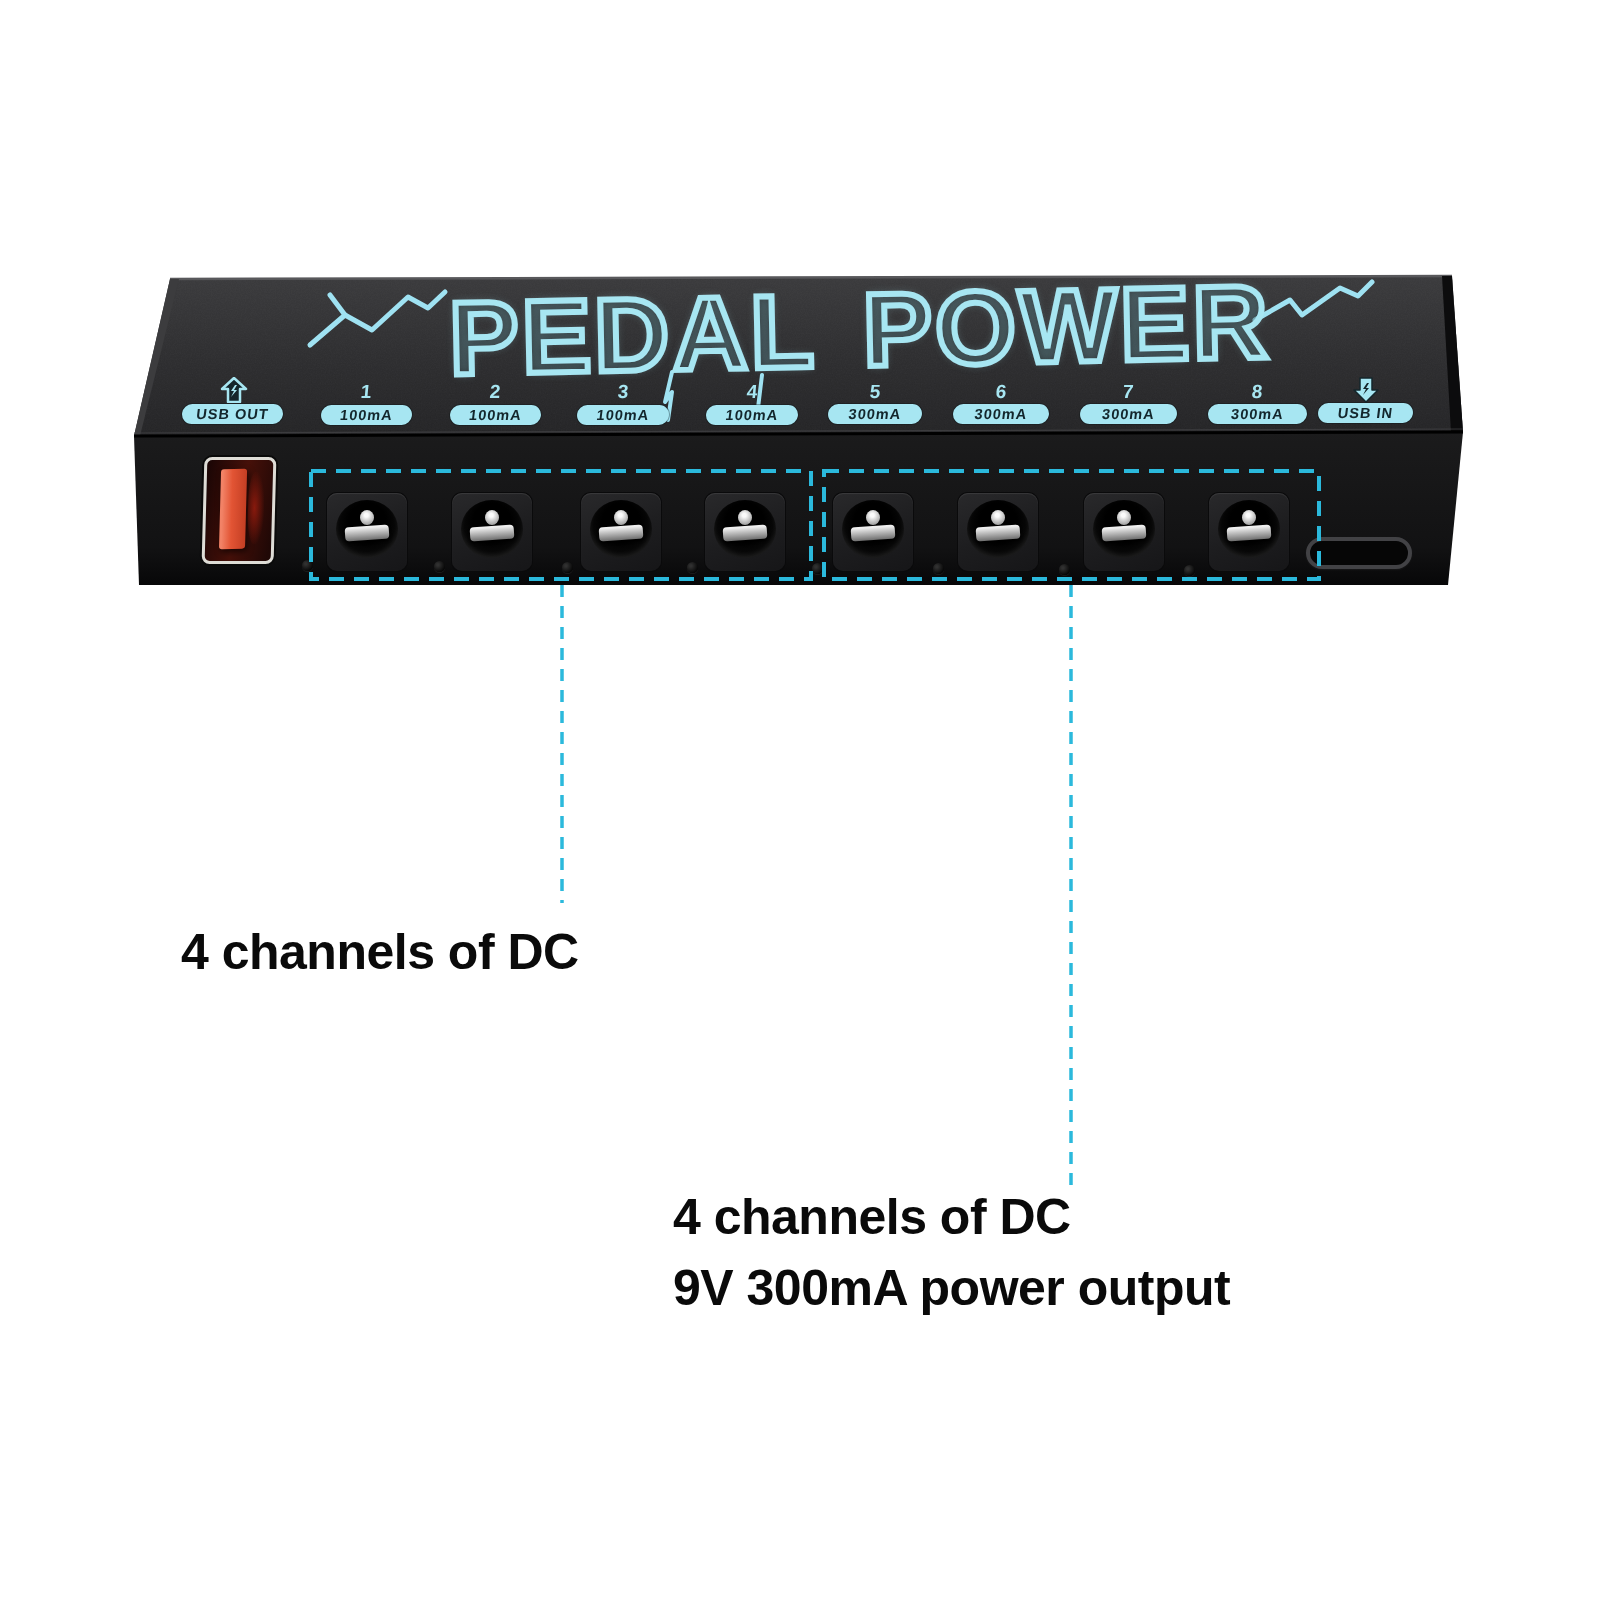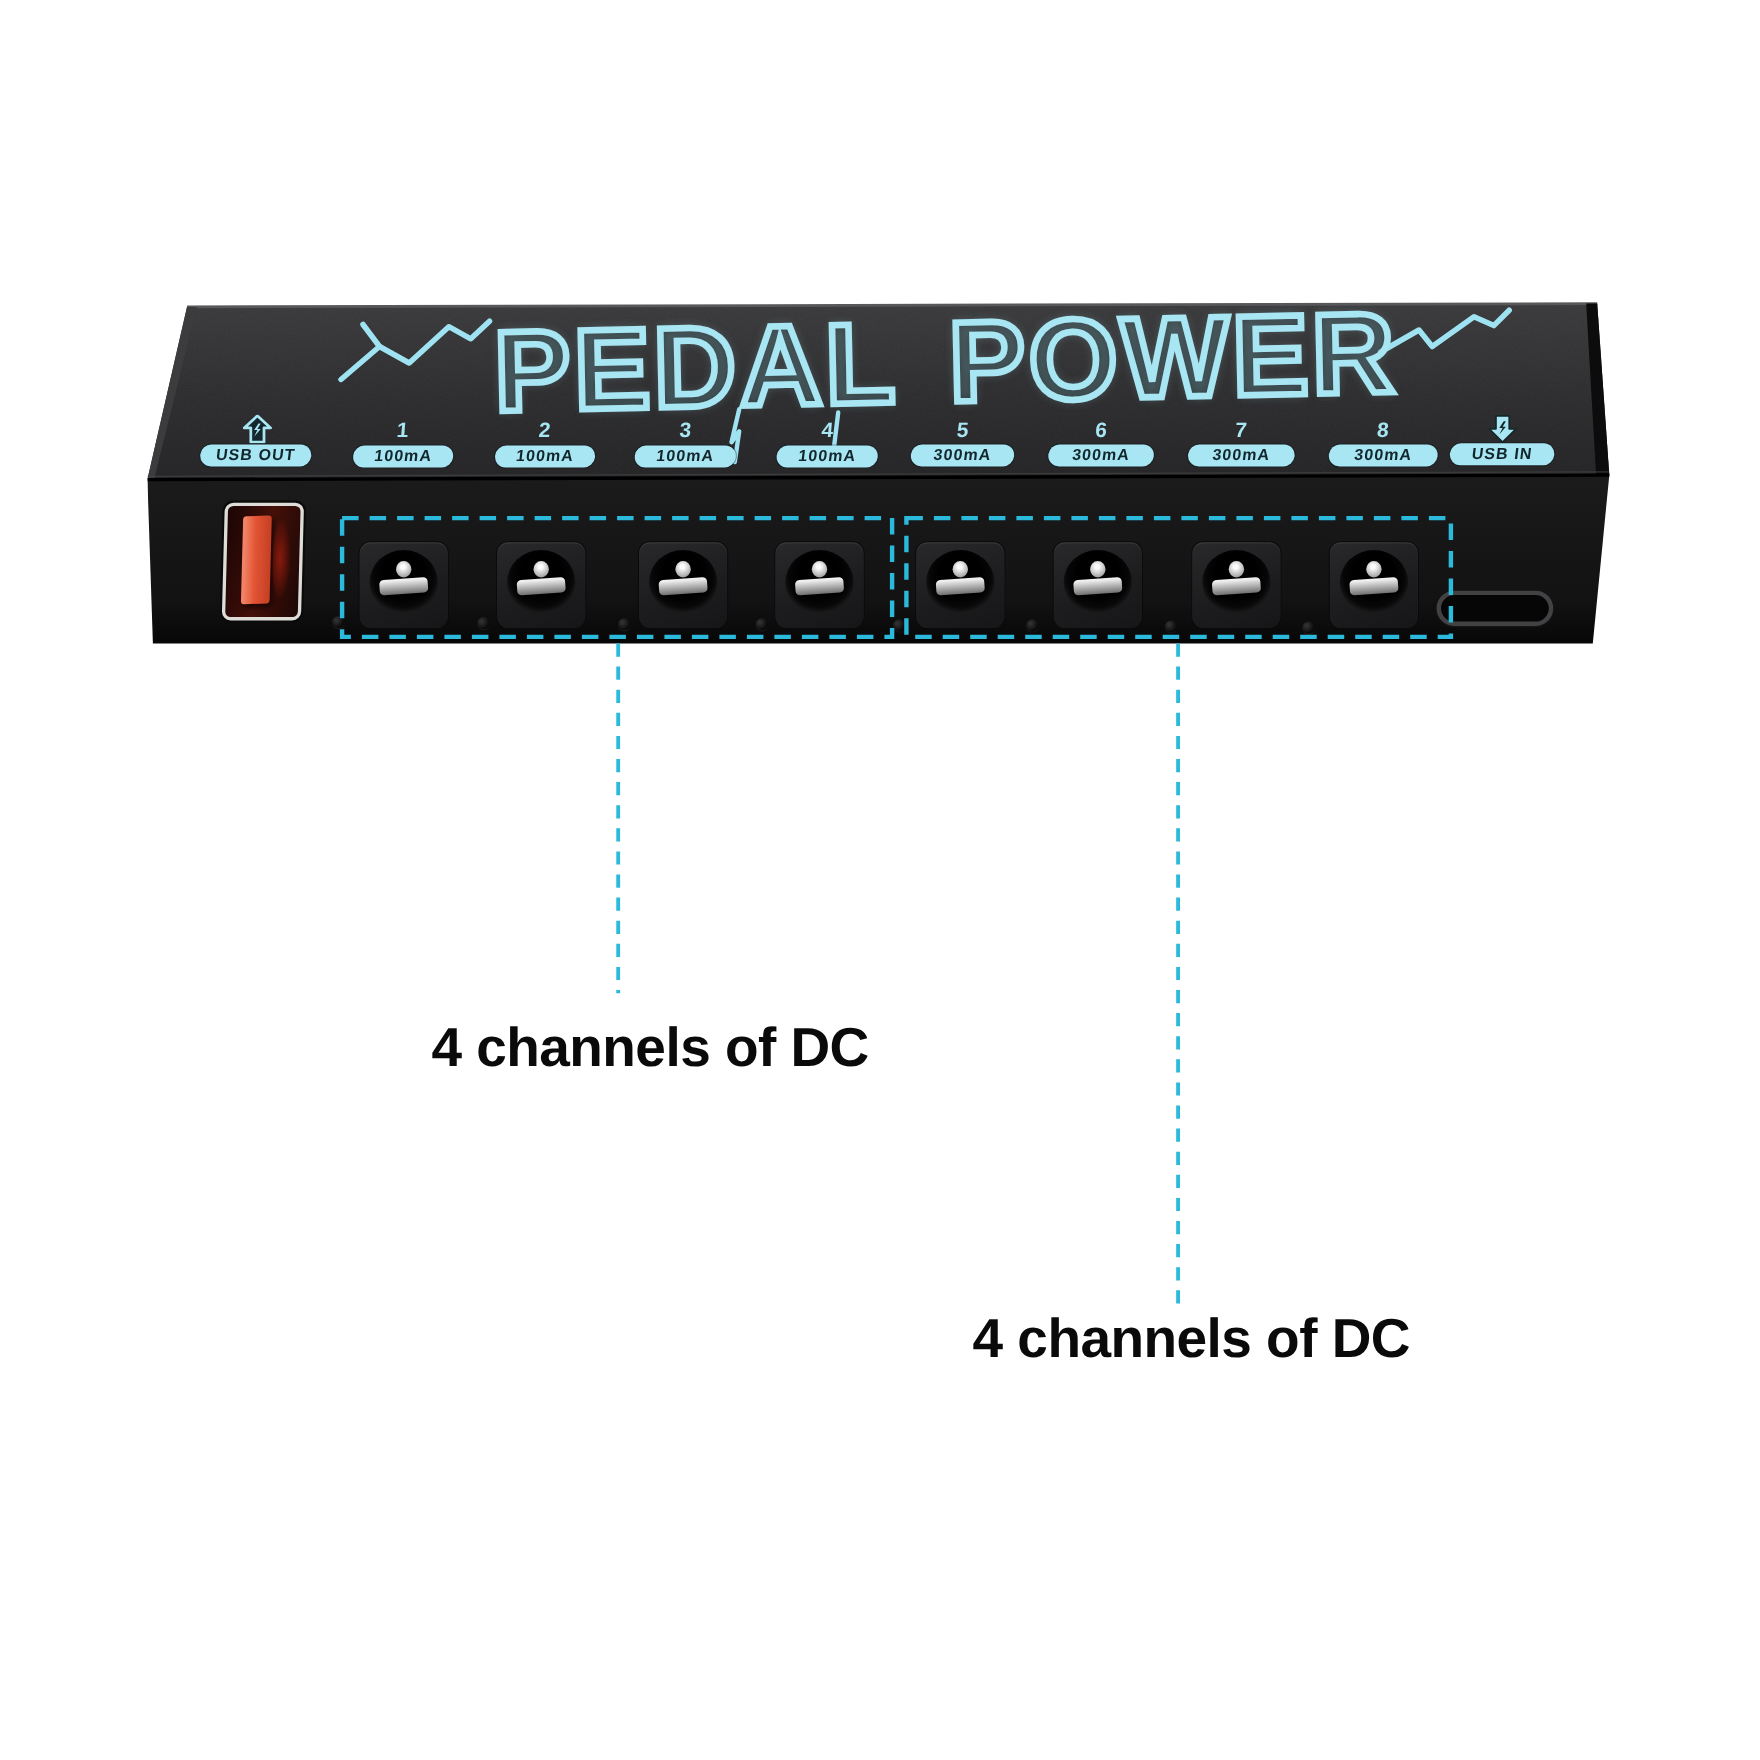--- a/index.html
+++ b/index.html
@@ -80,21 +80,21 @@
     background:radial-gradient(ellipse at 40% 50%, rgba(150,28,14,0.85), rgba(40,8,5,0) 75%);
   }
   #usb-c{
     position:absolute;left:1306px;top:537px;width:98px;height:24px;
     border:4px solid #424245;border-radius:16px;background:#060606;
     box-shadow:0 1px 2px rgba(255,255,255,0.06);
   }
 
   
   .annotation{
-    position:absolute;width:820px;text-align:center;color:#0a0a0a;
+    position:absolute;width:820px;text-align:left;color:#0a0a0a;
     font-weight:bold;font-size:50px;line-height:71px;letter-spacing:-0.5px;
   }
 
   #overlay-svg{position:absolute;left:0;top:0;width:1600px;height:1600px;pointer-events:none;}
 </style>
 </head>
 <body>
 
 <div id="stage">
 
@@ -236,15 +236,16 @@
       <line x1="562" y1="585" x2="562" y2="903" stroke-width="3.5" stroke-dasharray="12 9"></line>
       <line x1="1071" y1="585" x2="1071" y2="1186" stroke-width="3.5" stroke-dasharray="12 9"></line>
     </g>
   </svg>
 
   <div class="annotation" style="left:181px;top:917px;">
     <div>4 channels of DC</div>
   </div>
   <div class="annotation" style="left:673px;top:1182px;">
     <div>4 channels of DC</div>
+    <div>9V 300mA power output</div>
   </div>
 
 </div>
 
 </body></html>

